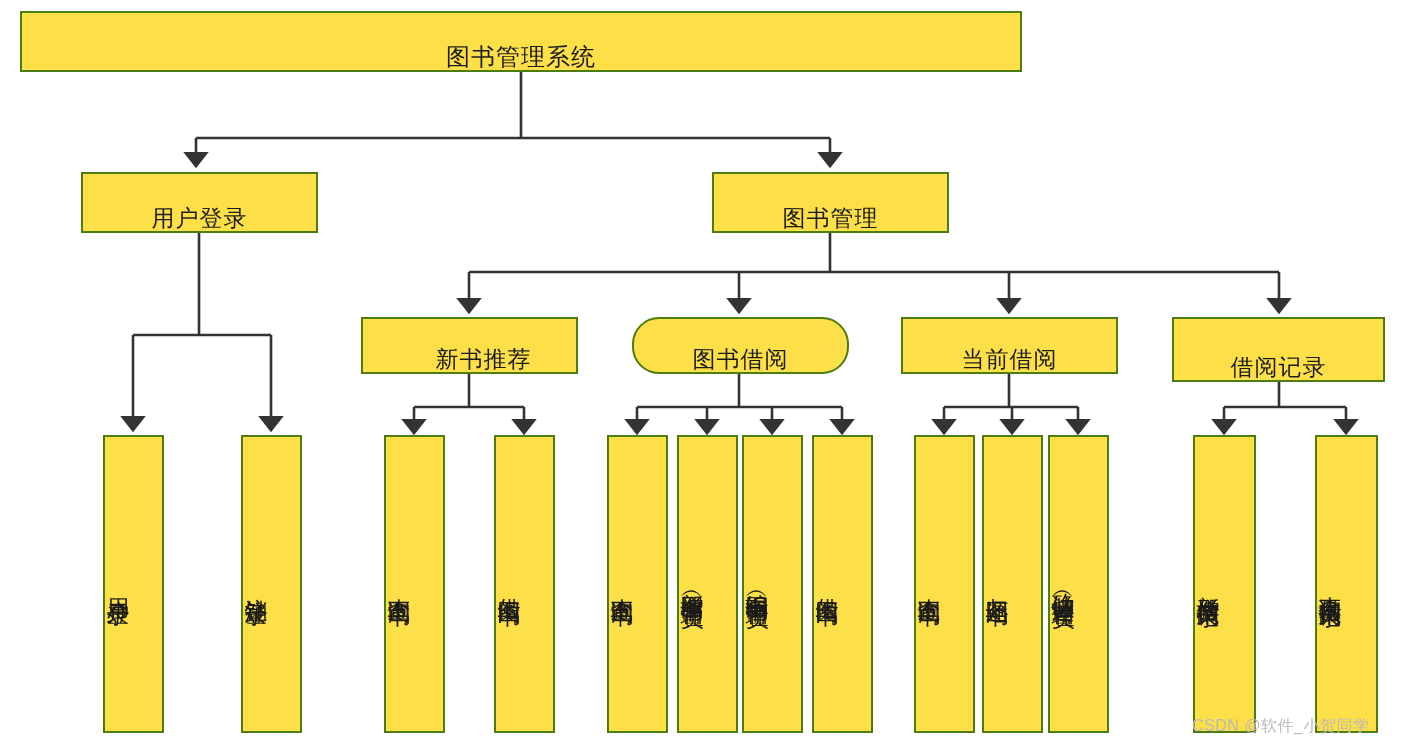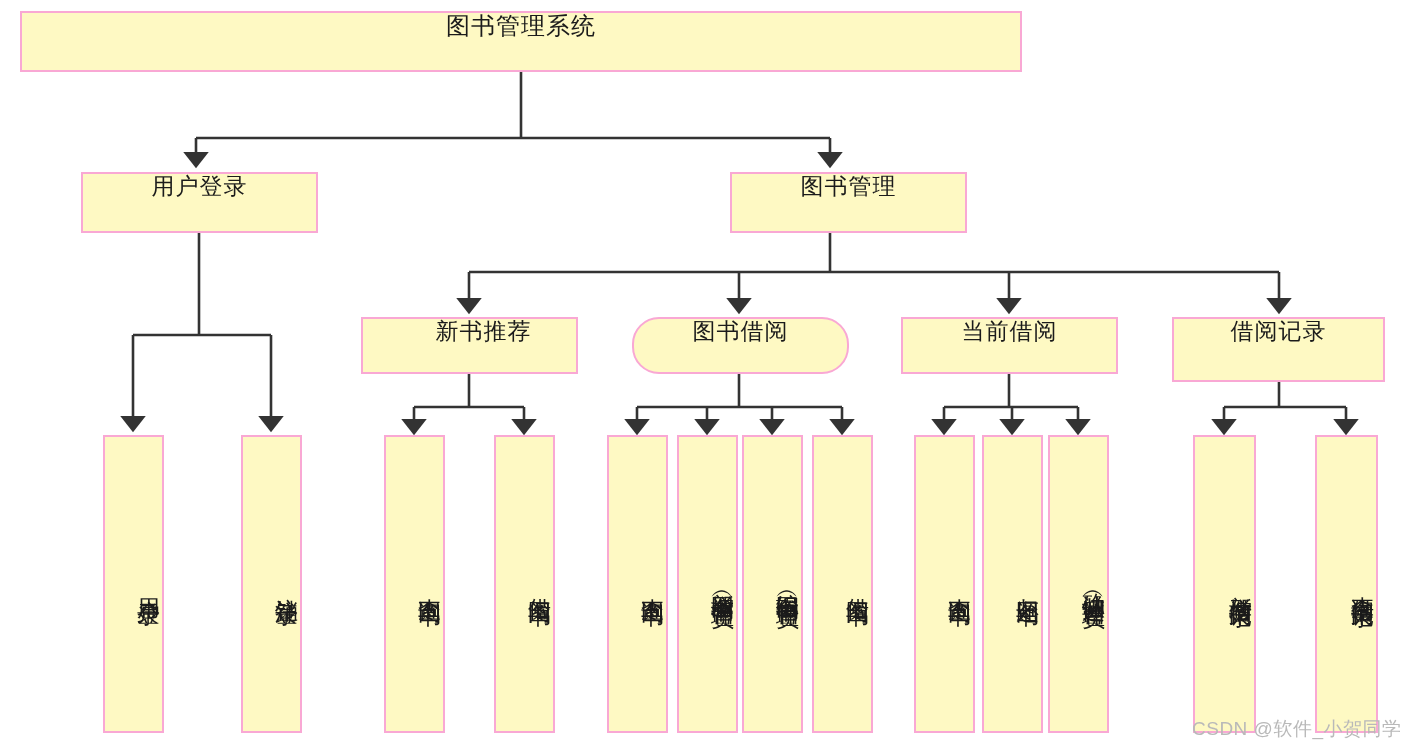--- a/index.html
+++ b/index.html
@@ -22,24 +22,24 @@
     position: absolute;
     left: 0;
     top: 0;
     width: 1405px;
     height: 747px;
     pointer-events: none;
   }
   .node {
     position: absolute;
     box-sizing: border-box;
-    background: #fef9c3;
-    border: 2px solid #f9a8d4;
+    background: #fde047;
+    border: 2px solid #4d7c0f;
     display: flex;
-    align-items: flex-start;
+    align-items: flex-end;
     justify-content: center;
     color: #1b1b1b;
     text-align: center;
   }
   .node.horiz {
     font-size: 23px;
     letter-spacing: 1px;
     line-height: 1.1;
   }
   .node.root {
@@ -55,21 +55,21 @@
   }
   .node.vert .vlabel {
     writing-mode: vertical-rl;
     text-orientation: upright;
     display: block;
     white-space: nowrap;
   }
   .watermark {
     position: absolute;
     color: #b9b9b9;
-    font-size: 19px;
+    font-size: 16px;
     letter-spacing: 0.5px;
     white-space: nowrap;
     user-select: none;
   }
 </style>
 </head>
 <body>
 
 <div id="diagram-root">
 
@@ -124,21 +124,21 @@
   </svg>
 
   <div class="node horiz root" style="left:20px; top:11px; width:1002px; height:61px;">
     <span>图书管理系统</span>
   </div>
 
   <div class="node horiz" style="left:81px; top:172px; width:237px; height:61px;">
     <span>用户登录</span>
   </div>
 
-  <div class="node horiz" style="left:712px; top:172px; width:237px; height:61px;margin-left:18px;">
+  <div class="node horiz" style="left:712px; top:172px; width:237px; height:61px;">
     <span>图书管理</span>
   </div>
 
   <div class="node horiz" style="left:361px; top:317px; width:217px; height:57px;padding-left:28px;">
     <span>新书推荐</span>
   </div>
 
   <div class="node horiz" style="left:632px; top:317px; width:217px; height:57px;border-radius:27px;">
     <span>图书借阅</span>
   </div>

